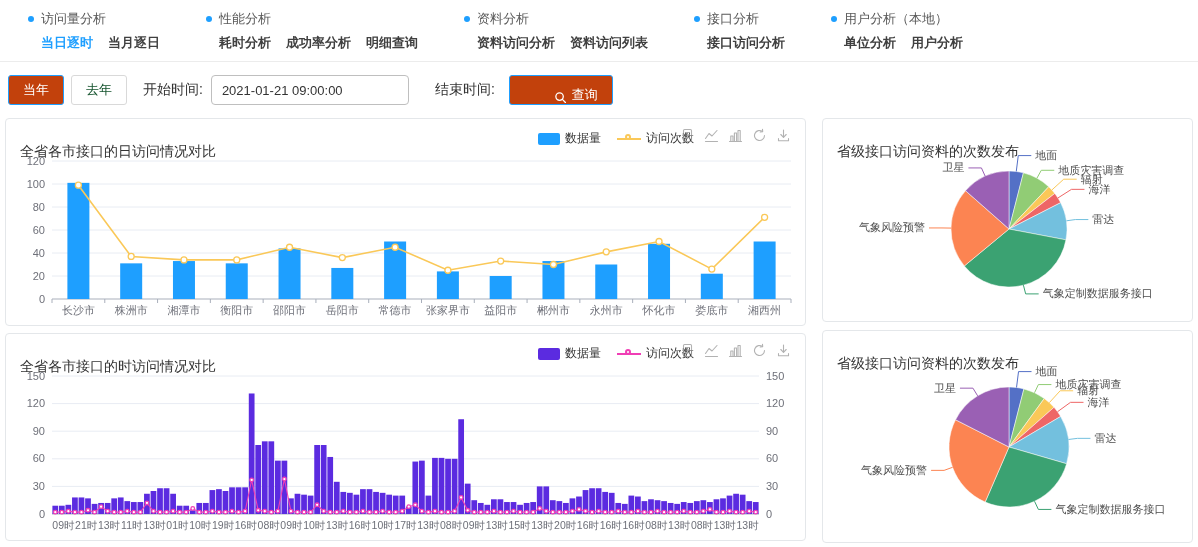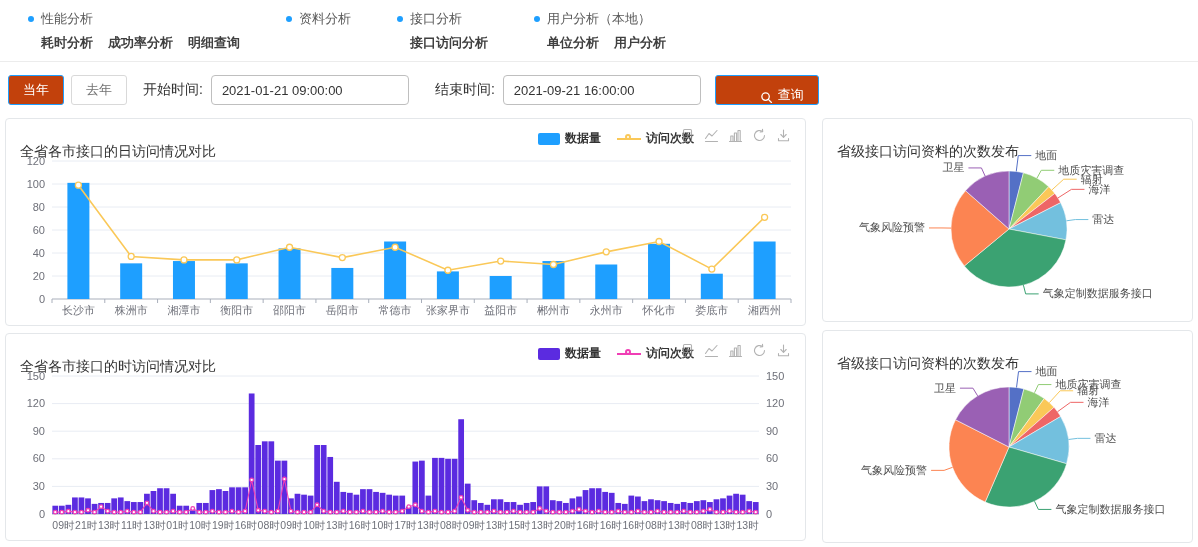--- a/index.html
+++ b/index.html
@@ -13,60 +13,74 @@
   .nav-group { margin-right:46px; }
   .nav-title { display:flex; align-items:center; gap:7px; font-size:13px; color:#595959; }
   .nav-dot { width:6px; height:6px; border-radius:50%; background:#1E9FFF; flex:0 0 auto; }
   .nav-links { margin:6px 0 0 13px; display:flex; gap:15px; font-size:13px; font-weight:700; color:#404040; }
   .nav-link { cursor:pointer; white-space:nowrap; }
   .nav-link.active { color:#1E9FFF; }
   
   .filter-bar { height:56px; display:flex; align-items:center; padding-left:8px; }
   .btn { height:30px; border-radius:3px; font-size:13px; cursor:pointer; }
   .btn-primary { background:#c2410c; border:1px solid #1E9FFF; color:#fff; padding:0 14px; }
-  .btn-plain { background:#fff; border:1px solid #d9d9d9; color:#737373; padding:0 14px; margin-left:7px; }
+  .btn-plain { background:#fff; border:1px solid #d9d9d9; color:#14532d; padding:0 14px; margin-left:7px; }
   .filter-label { font-size:14px; color:#333; margin-left:16px; }
   .time-input { width:198px; height:30px; border:1px solid #bfbfbf; border-radius:4px; margin-left:8px;
                 padding:0 10px; font-size:13px; color:#333; font-family:inherit; }
   .query-btn { display:flex; align-items:flex-end; gap:5px; margin-left:14px;padding-left:44px; }
   
   .main { display:flex; gap:16px; padding:0 5px; }
   .left-col { width:801px; display:flex; flex-direction:column; gap:7px; }
   .right-col { width:371px; display:flex; flex-direction:column; gap:8px; }
   .card { background:#fff; border:1px solid #e4e7ea; border-radius:4px; position:relative; }
   .chart-card { height:208px; }
   .pie-card-1 { height:204px; }
   .pie-card-2 { height:213px; }
   .chart-title { position:absolute; left:14px; top:10px; font-size:14px; font-weight:400; color:#333; }
-  .legend { position:absolute; left:532px; top:11px; display:flex; gap:16px; align-items:center;font-weight:bold; }
+  .legend { position:absolute; left:532px; top:11px; display:flex; gap:16px; align-items:center; }
   .legend-item { display:flex; align-items:center; gap:5px; font-size:12px; color:#333; cursor:pointer; }
   .toolbox { position:absolute; right:14px; top:9px; display:flex; gap:9px; }
   .tool-icon { width:15px; height:15px; cursor:pointer; opacity:.75; }
   .chart-body { position:absolute; left:0; top:32px; }
   .pie-body { position:absolute; left:0; top:30px; }
 </style>
 </head>
 <body>
 
 <nav class="topnav" id="nav-groups">
     <div class="nav-group">
       <div class="nav-title">
         <div class="nav-dot"></div>
+        <span>访问量分析</span>
+      </div>
+      <div class="nav-links">
+        <span class="nav-link active">当日逐时</span>
+        <span class="nav-link">当月逐日</span>
+      </div>
+    </div>
+    <div class="nav-group">
+      <div class="nav-title">
+        <div class="nav-dot"></div>
         <span>性能分析</span>
       </div>
       <div class="nav-links">
         <span class="nav-link">耗时分析</span>
         <span class="nav-link">成功率分析</span>
         <span class="nav-link">明细查询</span>
       </div>
     </div>
     <div class="nav-group">
       <div class="nav-title">
         <div class="nav-dot"></div>
         <span>资料分析</span>
+      </div>
+      <div class="nav-links">
+        <span class="nav-link">资料访问分析</span>
+        <span class="nav-link">资料访问列表</span>
       </div>
     </div>
     <div class="nav-group">
       <div class="nav-title">
         <div class="nav-dot"></div>
         <span>接口分析</span>
       </div>
       <div class="nav-links">
         <span class="nav-link">接口访问分析</span>
       </div>
@@ -82,21 +96,20 @@
       </div>
     </div>
   </nav>
 
 <div class="filter-bar">
   <button class="btn btn-primary">当年</button>
   <button class="btn btn-plain">去年</button>
   <span class="filter-label">开始时间:</span>
   <input class="time-input" value="2021-01-21 09:00:00" style="">
   <span class="filter-label" style="margin-left:26px">结束时间:</span>
-  <input class="time-input" value="2021-09-21 16:00:00" style="">
   <button class="btn btn-primary query-btn">
     <svg class="qicon" width="13" height="13" viewBox="0 0 14 14">
       <circle cx="6" cy="6" r="4" fill="none" stroke="#fff" stroke-width="1.4"></circle>
       <line x1="9" y1="9" x2="12.3" y2="12.3" stroke="#fff" stroke-width="1.4" stroke-linecap="round"></line>
     </svg>
     <span>查询</span>
   </button>
 </div>
 
 <div class="main">

